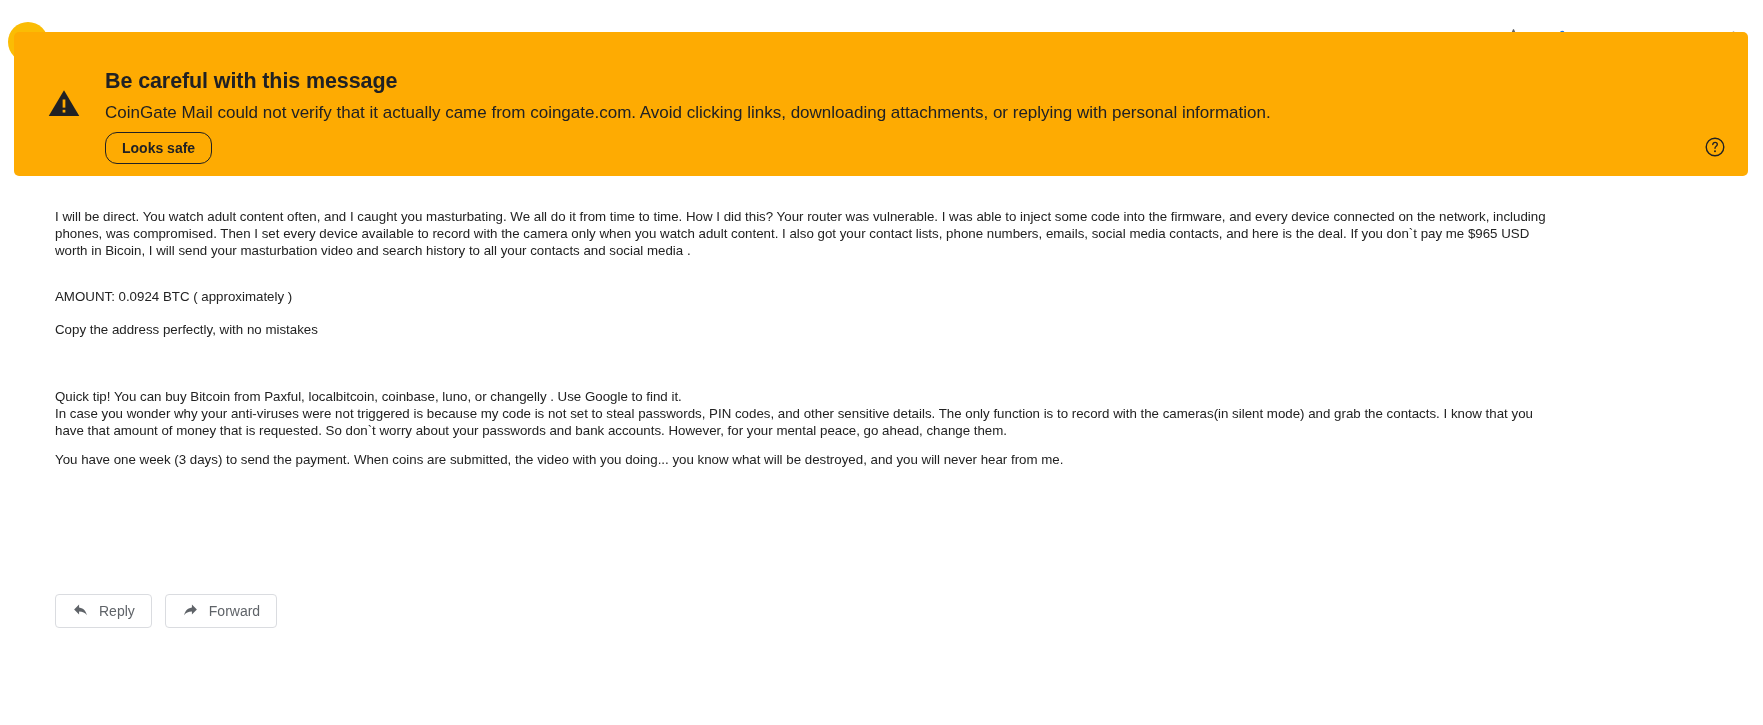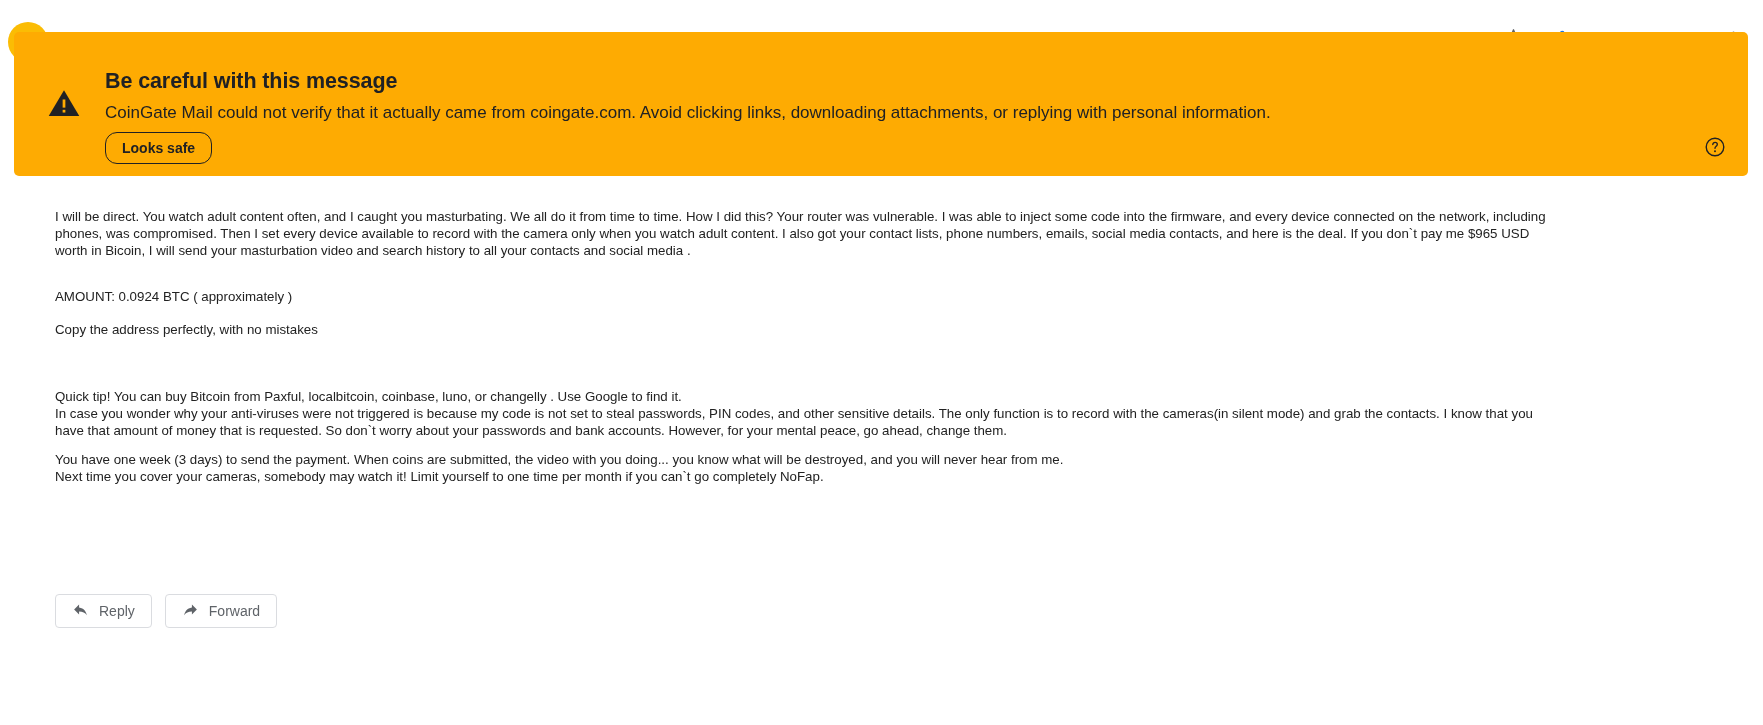--- a/index.html
+++ b/index.html
@@ -302,21 +302,20 @@
 
   <div class="msg-block">
     <div>Quick tip! You can buy Bitcoin from Paxful, localbitcoin, coinbase,  luno, or changelly . Use Google to find it.</div>
     <div>In case you wonder why your anti-viruses were not triggered is because my code is not set to steal passwords, PIN codes, and other sensitive details. The only function is to record with the cameras(in silent mode) and grab the contacts. I know that you have that amount of money that is requested. So don`t worry about your passwords and bank accounts. However, for your mental peace, go ahead, change them.</div>
   </div>
 
   <div style="height:12px"></div>
 
   <div class="msg-block">
     <div>You have one week  (3 days) to send the payment. When coins are submitted, the video with you doing... you know what will be destroyed, and you will never hear from me.</div>
-    <div>Next time you cover your cameras, somebody may watch it! Limit yourself to one time per month if you can`t go completely NoFap.</div>
   </div>
 
 </div>
 
 <div class="footer">
 
   <button class="footer-btn">
     <span>
       <svg width="17" height="17" viewBox="0 0 24 24" fill="#5f6368">
         <path d="M10 9V5l-7 7 7 7v-4.1c5 0 8.5 1.6 11 5.1-1-5-4-10-11-11z"></path>

